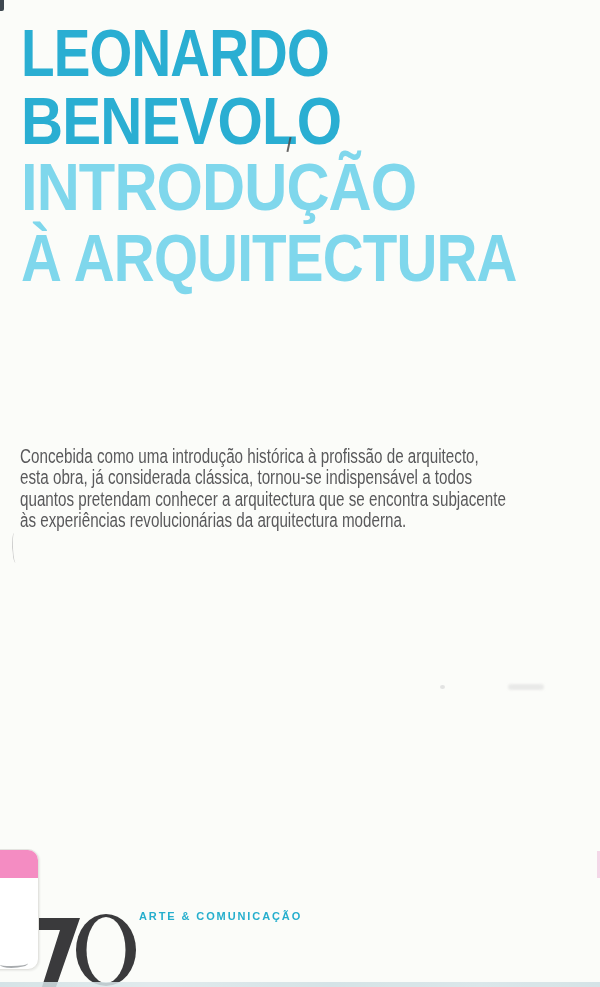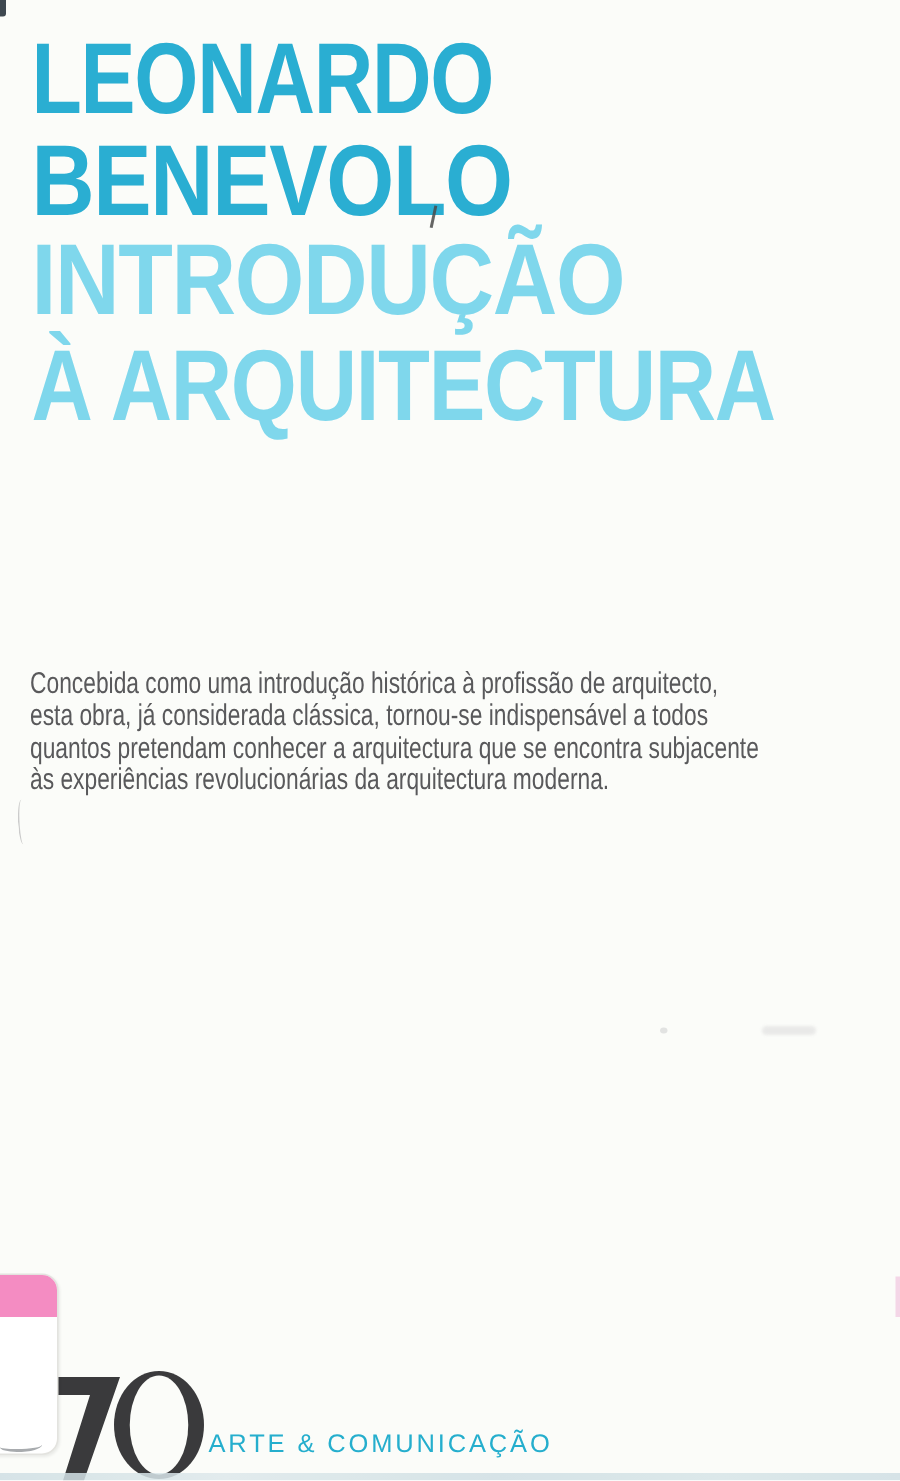--- a/index.html
+++ b/index.html
@@ -27,22 +27,22 @@
   .title-2{top:224px;transform:scaleX(.845);}
   
   .blurb{position:absolute;left:20px;top:446px;}
   .blurb-line{
     font-size:20px;line-height:21.4px;letter-spacing:0;
     color:var(--blurb_gray,#59595b);
     white-space:nowrap;transform:scaleX(.76);transform-origin:left center;
   }
   
   .series{
-    position:absolute;left:139px;top:953px;
-    font-size:17px;font-weight:normal;letter-spacing:1.9px;
+    position:absolute;left:139px;top:910px;
+    font-size:11px;font-weight:bold;letter-spacing:1.9px;
     color:var(--series_cyan,#25aecd);white-space:nowrap;
   }
   
   .logo-svg{position:absolute;left:30px;top:908px;}
   
   .sticker{
     position:absolute;left:-12px;top:849px;width:51px;height:121px;
     background:#ffffff;border:1px solid #e3e3df;border-radius:11px;
     box-shadow:1px 1px 2px rgba(0,0,0,.07);
     box-sizing:border-box;

